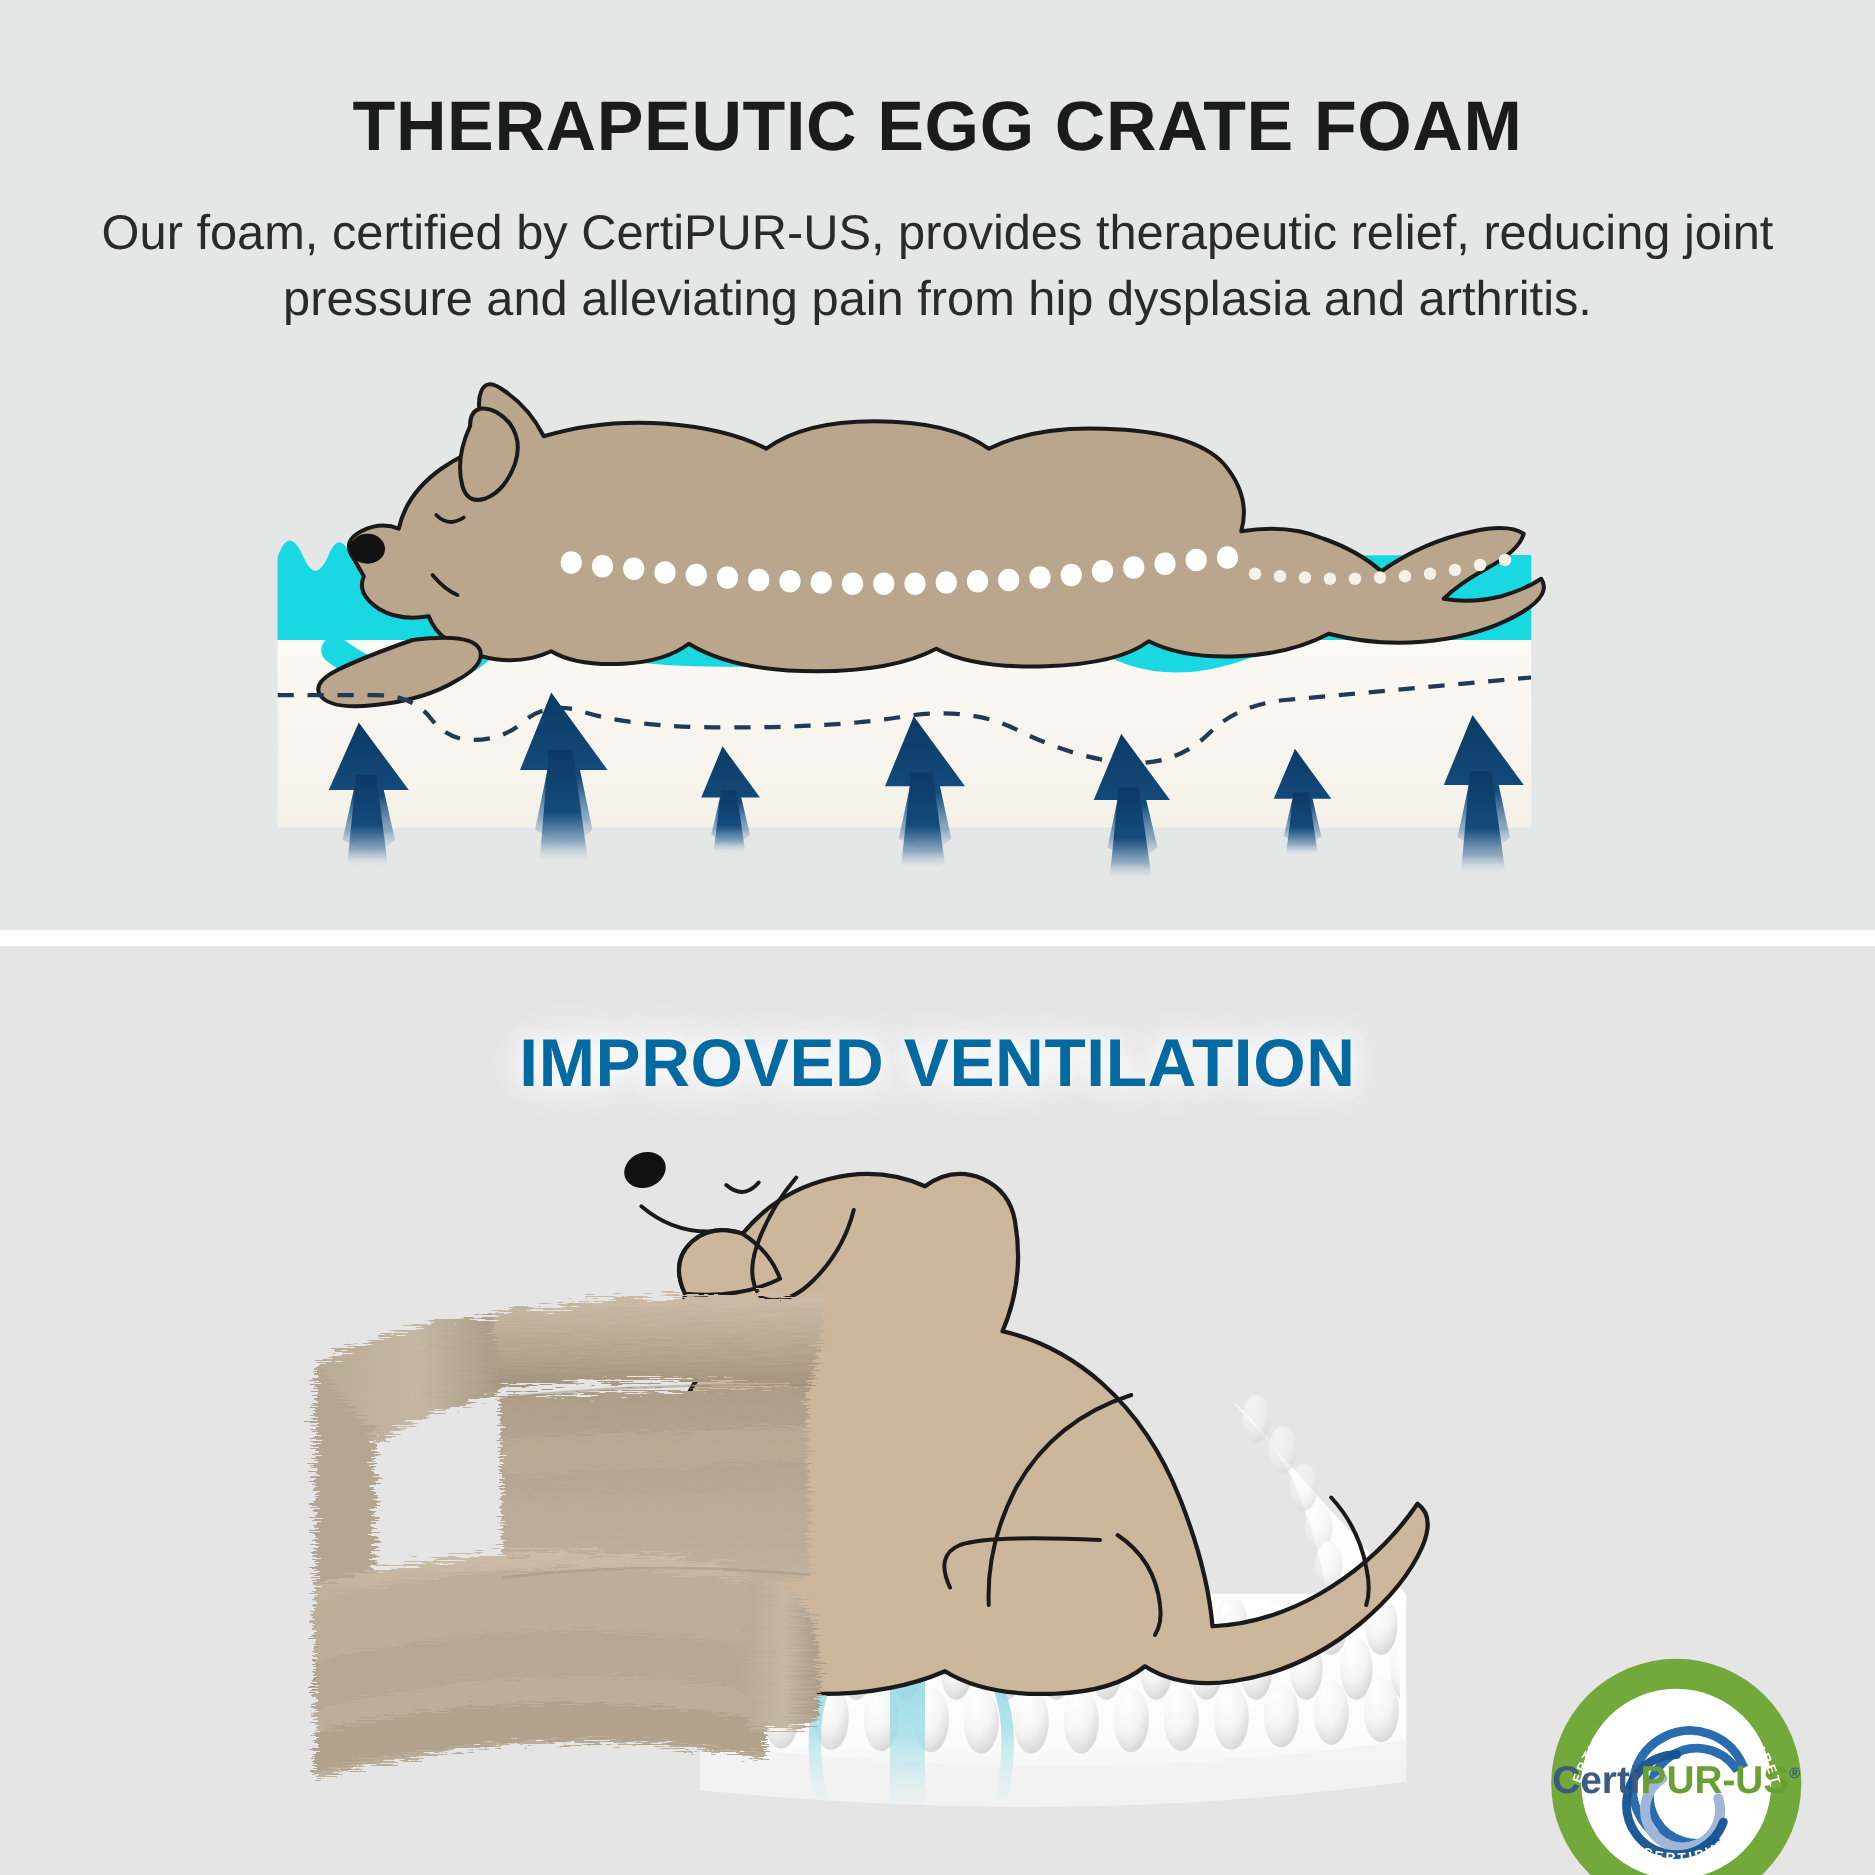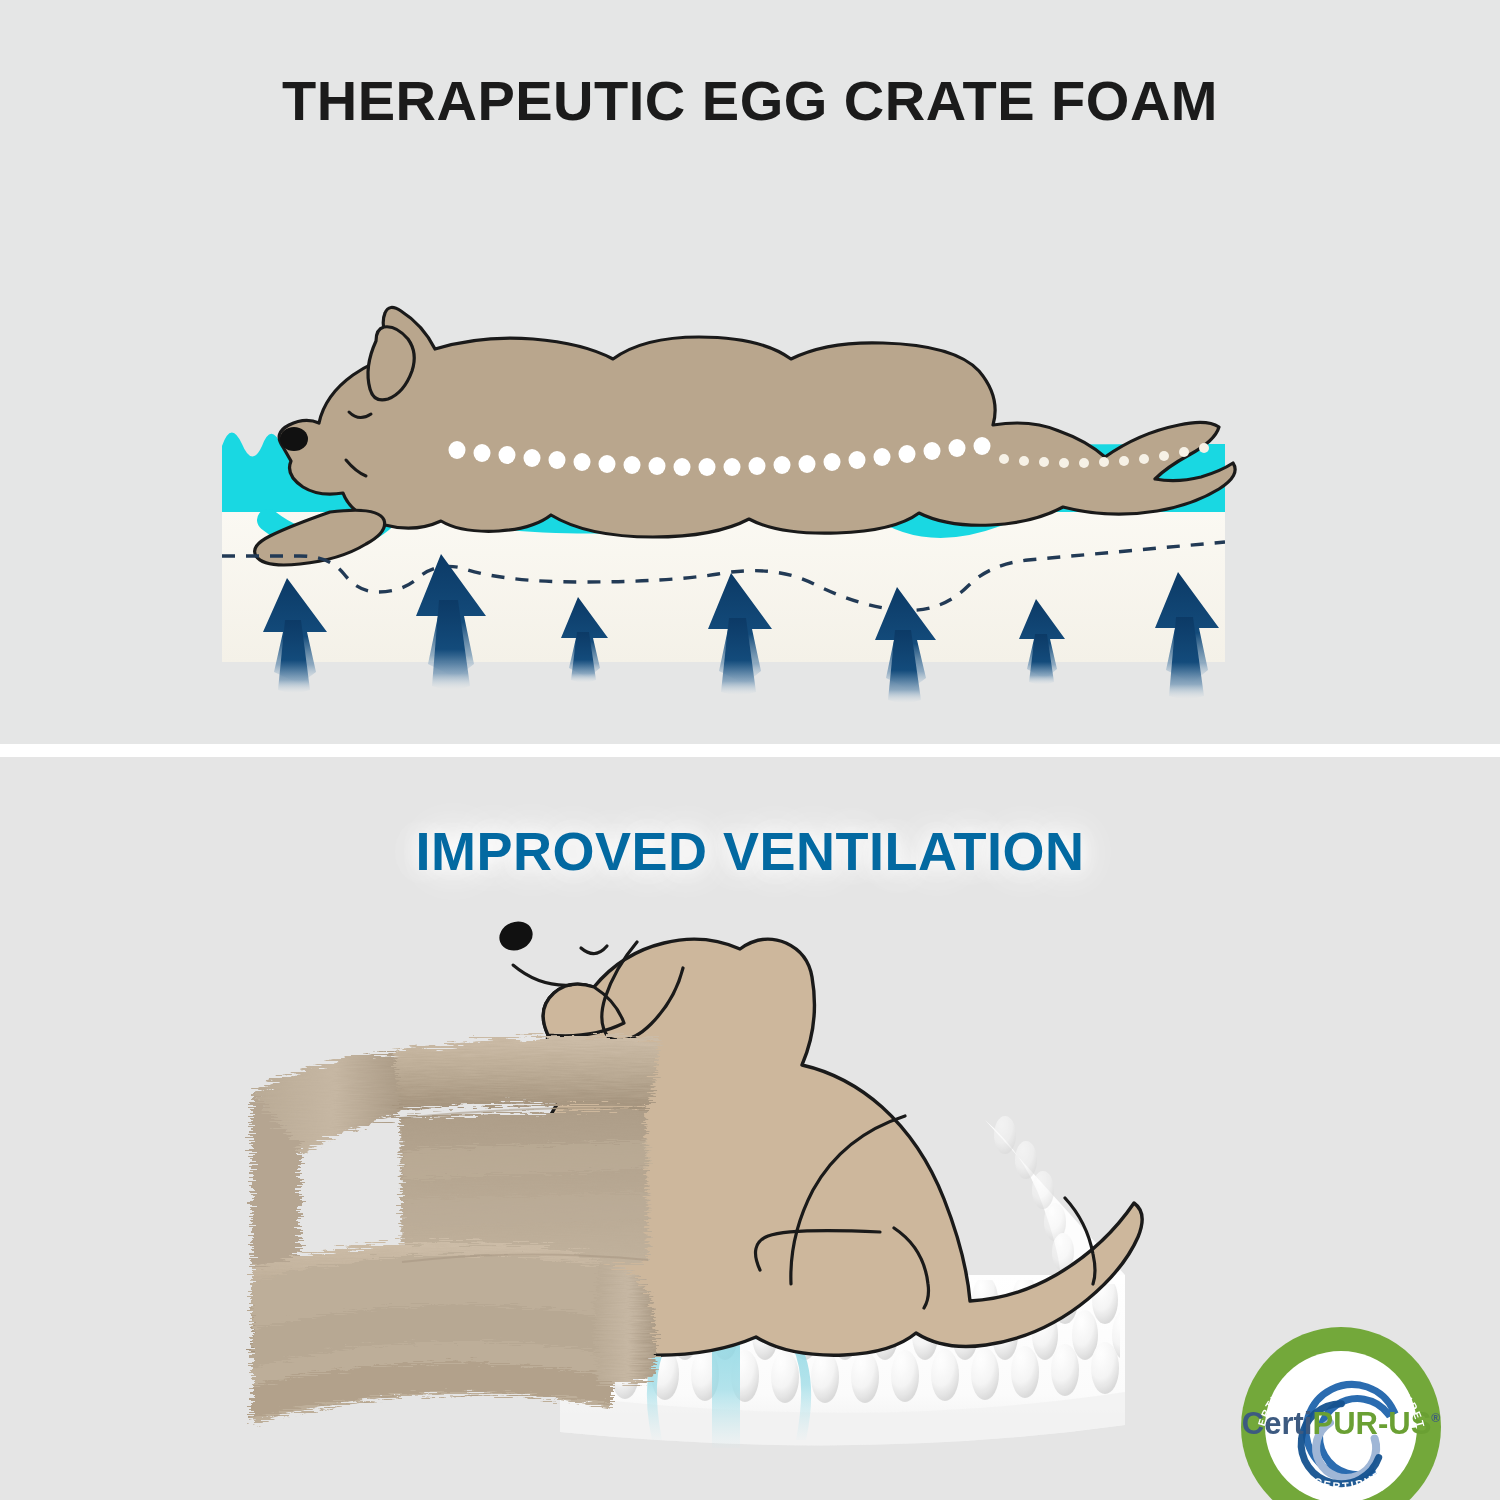--- a/index.html
+++ b/index.html
@@ -47,20 +47,21 @@
 </head>
 <body>
 
 <div class="page">
 
   <div class="panel-top"></div>
   <div class="divider"></div>
   <div class="panel-bottom"></div>
 
   <div class="headline">THERAPEUTIC EGG CRATE FOAM</div>
+  <div class="subcopy">Our foam, certified by CertiPUR-US, provides therapeutic relief, reducing joint pressure and alleviating pain from hip dysplasia and arthritis.</div>
 
   <div class="sect2-title">IMPROVED VENTILATION</div>
 
   <svg class="svg-layer" viewBox="0 0 1500 1500" xmlns="http://www.w3.org/2000/svg">
     <defs>
       <linearGradient id="gArrowNavy" x1="0" y1="1" x2="0" y2="0">
         <stop offset="0%" stop-color="#bfd2e0" stop-opacity="0"></stop>
         <stop offset="18%" stop-color="#5e88ac" stop-opacity="0.65"></stop>
         <stop offset="45%" stop-color="#134b7b"></stop>
         <stop offset="100%" stop-color="#0c3a66"></stop>

